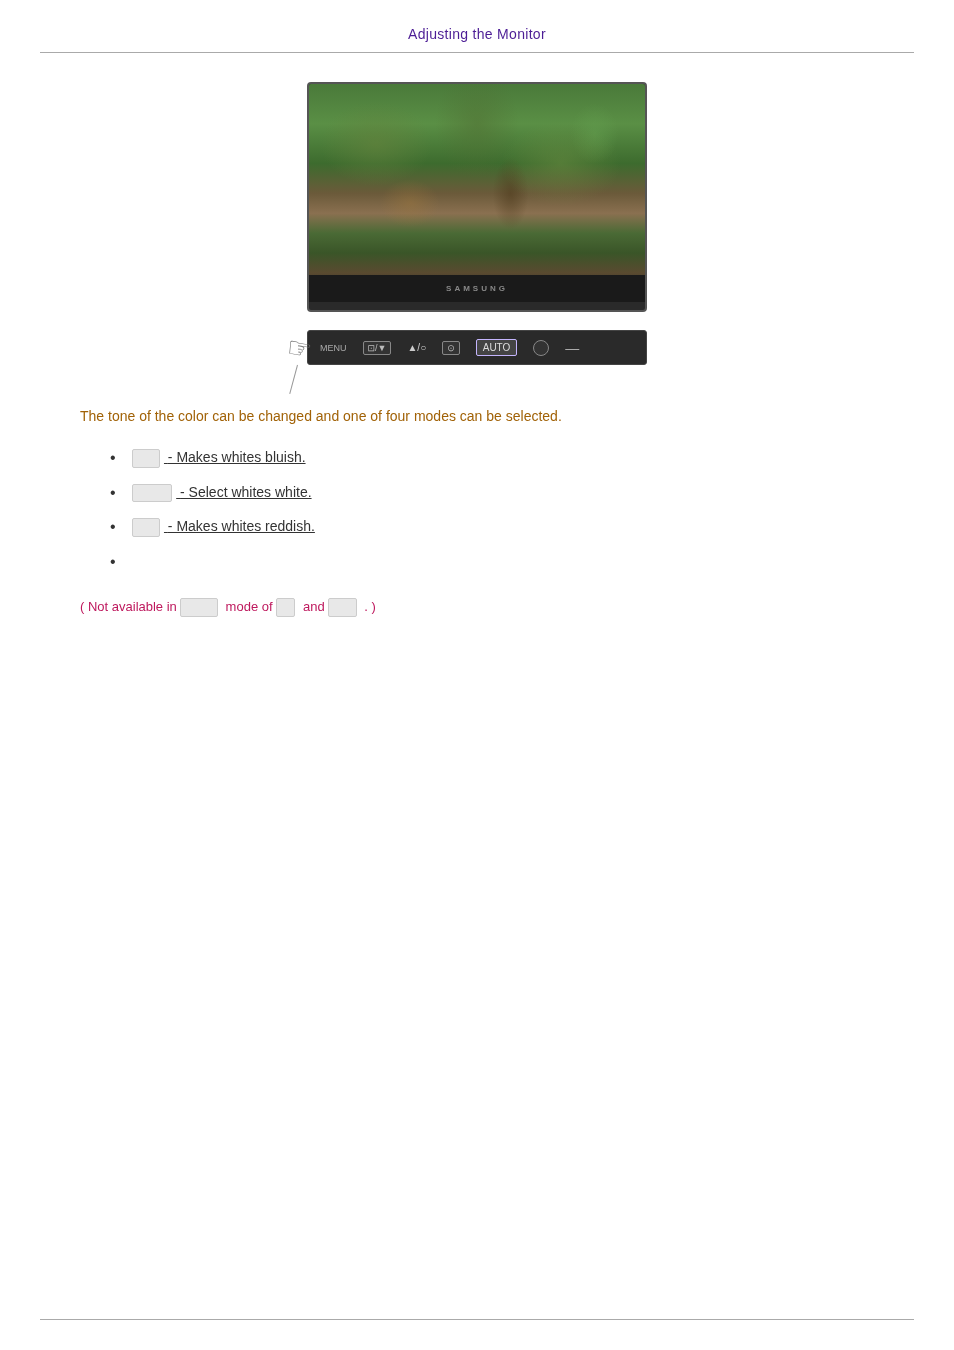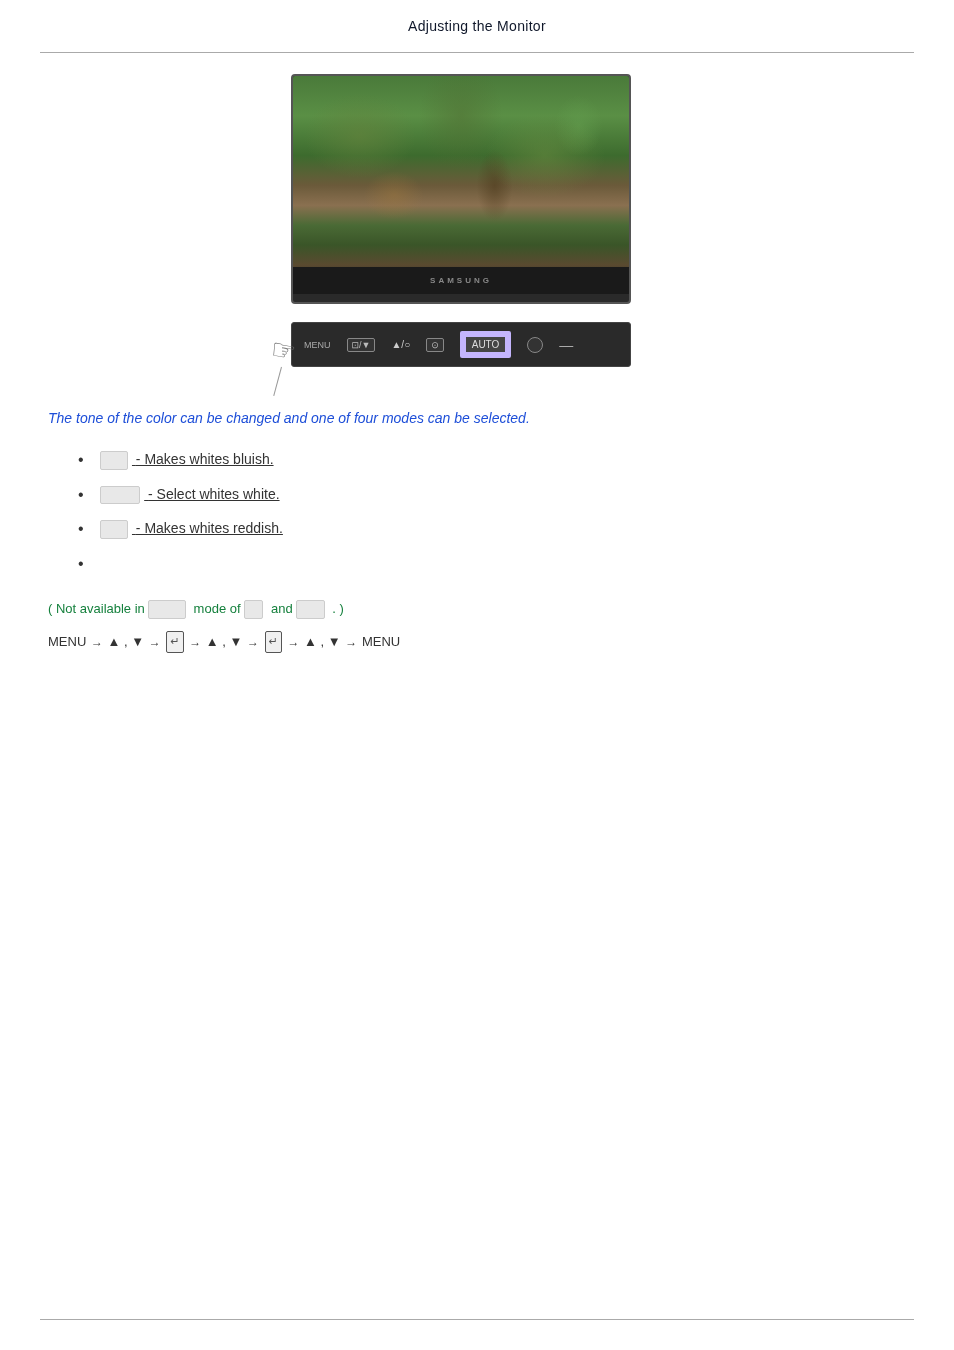--- a/index.html
+++ b/index.html
@@ -27,28 +27,28 @@
       position: absolute;
       bottom: 30px;
       left: 40px;
       right: 40px;
       height: 1px;
       background: #aaa;
     }
 
     .page-title {
       text-align: center;
-      padding-top: 18px;
+      padding-top: 26px;
       font-size: 14px;
-      color: #0f172a;
+      color: #4c1d95;
       letter-spacing: 0.3px;
     }
 
     .content-area {
-      padding: 30px 80px 80px 48px;
+      padding: 30px 80px 80px 80px;
       margin-top: 10px;
     }
 
     
     .monitor-image-wrapper {
       display: flex;
       justify-content: center;
       margin-bottom: 18px;
     }
 
@@ -145,42 +145,41 @@
       border: 1px solid #888;
       border-radius: 2px;
       padding: 1px 4px;
       font-size: 9px;
       color: #bbb;
       background: #333;
     }
 
     .ctrl-auto {
       background: #444;
-      border: 6px solid #c4b5fd;
+      border: 1px solid #c4b5fd;
       border-radius: 2px;
       padding: 2px 6px;
       font-size: 10px;
       color: #ddd;
     }
 
     .ctrl-circle {
       width: 16px;
       height: 16px;
       border: 1px solid #888;
       border-radius: 50%;
       background: #333;
     }
 
     
     .description-text {
       font-size: 14px;
-      color: #1d4ed8;
+      color: #a16207;
       margin-bottom: 20px;
       line-height: 1.6;
-      font-style: italic;
     }
 
     .bullet-list {
       list-style: none;
       margin-bottom: 24px;
     }
 
     .bullet-list li {
       display: flex;
       align-items: flex-start;
@@ -210,21 +209,21 @@
       border-radius: 2px;
       padding: 0 4px;
       font-size: 11px;
       color: #555;
       margin-right: 4px;
       vertical-align: middle;
     }
 
     .note-line {
       font-size: 13px;
-      color: #15803d;
+      color: #be185d;
       margin-bottom: 10px;
       line-height: 1.6;
     }
 
     .nav-line {
       font-size: 13px;
       color: #333;
       line-height: 1.8;
       margin-top: 4px;
     }
@@ -322,29 +321,14 @@
   <p class="note-line">
     <span>( Not available in</span>
     <span class="mode-tag">&nbsp;&nbsp;&nbsp;&nbsp;&nbsp;&nbsp;&nbsp;&nbsp;&nbsp;</span>
     <span>mode of</span>
     <span class="mode-tag">&nbsp;&nbsp;&nbsp;</span>
     <span>and</span>
     <span class="mode-tag">&nbsp;&nbsp;&nbsp;&nbsp;&nbsp;&nbsp;</span>
     <span>. )</span>
   </p>
 
-  <p class="nav-line">
-    <span>MENU </span>
-    <span class="arrow">→</span>
-    <span> ▲ , ▼ </span>
-    <span class="arrow">→</span>
-    <span class="enter-key">↵</span>
-    <span class="arrow"> →</span>
-    <span> ▲ , ▼ </span>
-    <span class="arrow">→</span>
-    <span class="enter-key">↵</span>
-    <span class="arrow"> →</span>
-    <span> ▲ , ▼ </span>
-    <span class="arrow">→</span>
-    <span> MENU</span>
-  </p>
 
 </div>
 
 </body></html>

